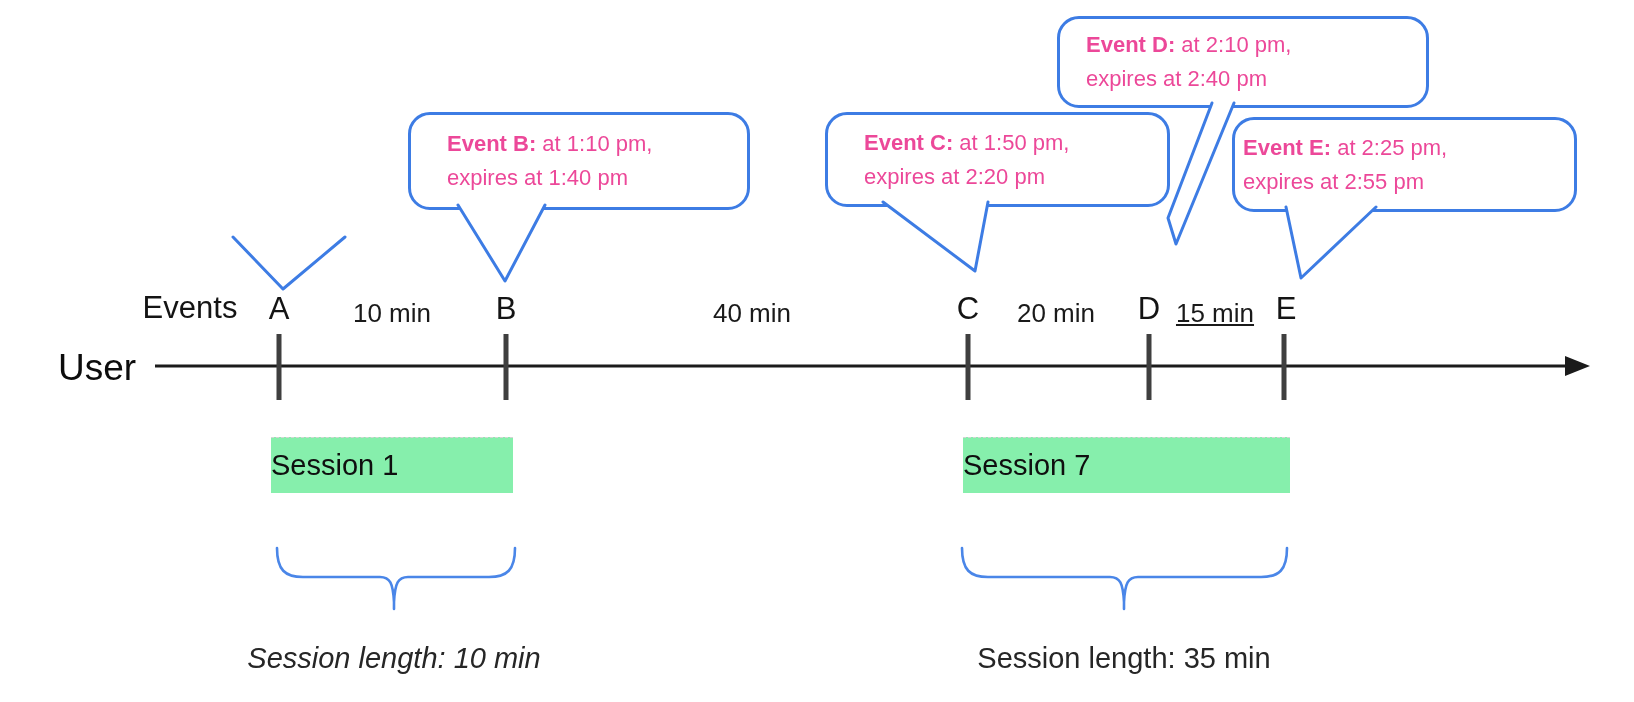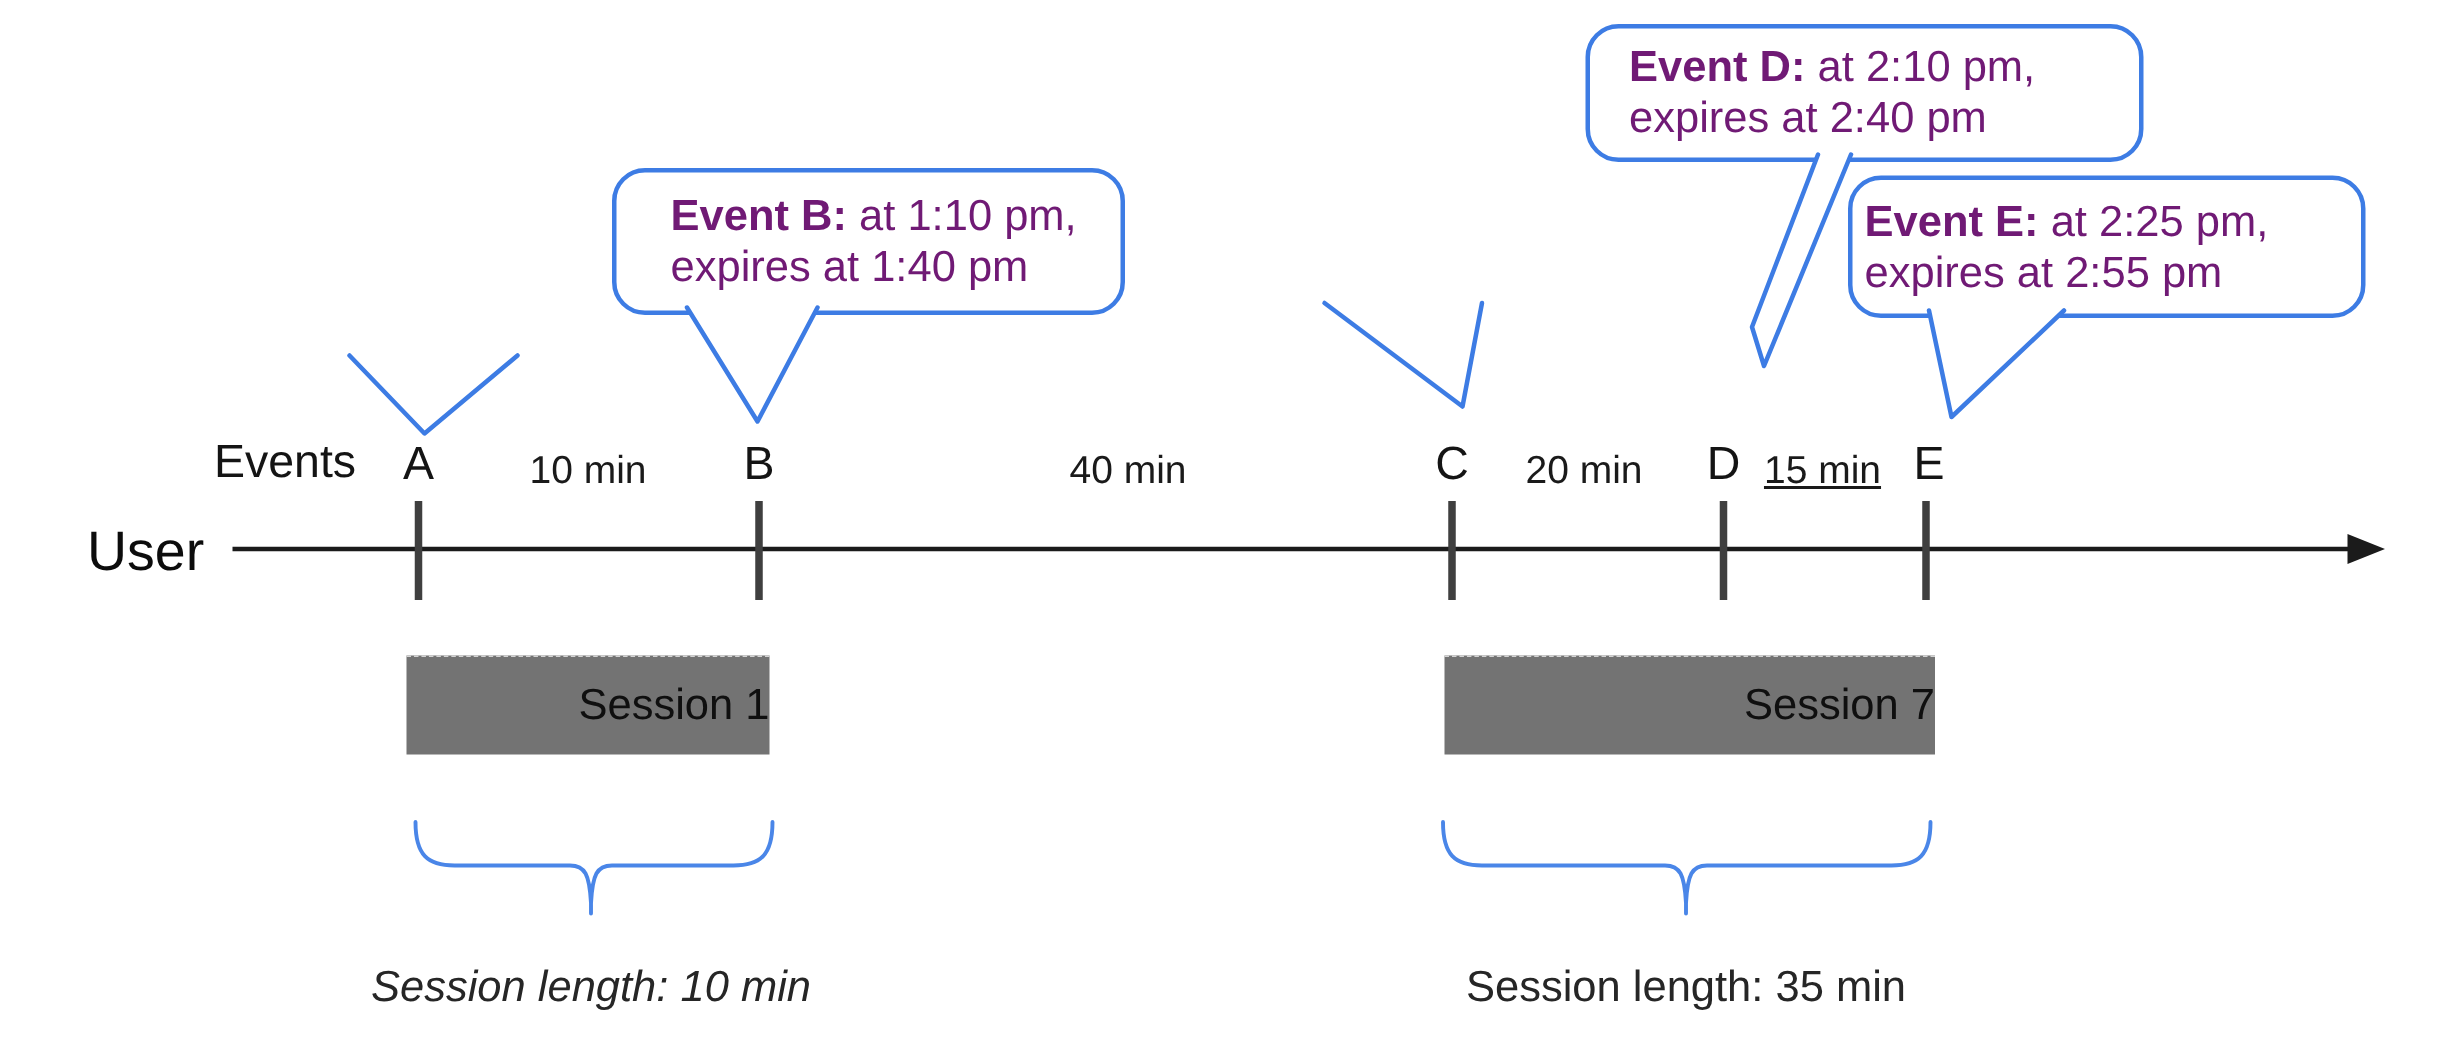--- a/index.html
+++ b/index.html
@@ -5,55 +5,59 @@
   html,body{margin:0;padding:0;background:#fff;}
   #canvas{
     position:relative;width:1634px;height:702px;background:#ffffff;overflow:hidden;
     font-family:"Liberation Sans", sans-serif;color:#111;
   }
   .bubble{
     position:absolute;background:#ffffff;border:3px solid #3d7ce4;border-radius:22px;
     display:flex;flex-direction:column;justify-content:center;
     padding-left:36px;box-sizing:border-box;z-index:2;
   }
-  .bubble .bline{font-size:29px;line-height:34px;color:#701a75;white-space:nowrap;}
+  .bubble .bline{font-size:22px;line-height:34px;color:#ec4899;white-space:nowrap;}
   .bubble .b{font-weight:bold;}
   #overlay{position:absolute;left:0;top:0;z-index:5;pointer-events:none;}
   .tl-letter{
     position:absolute;top:291px;transform:translateX(-50%);
     font-size:31px;color:#141414;white-space:nowrap;z-index:1;
   }
   .tl-interval{
     position:absolute;top:298px;transform:translateX(-50%);
     font-size:26px;color:#1a1a1a;white-space:nowrap;z-index:1;
   }
   .session-box{
-    position:absolute;top:437px;height:66px;background:#737373;
+    position:absolute;top:437px;height:56px;background:#86efac;
     border-top:1px dashed #d4d4d4;box-sizing:border-box;
-    display:flex;align-items:center;justify-content:flex-end;
+    display:flex;align-items:center;justify-content:flex-start;
     font-size:29px;color:#0f0f0f;z-index:1;
   }
   .length-label{
     position:absolute;top:642px;transform:translateX(-50%);
     font-size:29px;color:#262626;white-space:nowrap;z-index:1;
   }
   #user-label{position:absolute;left:58px;top:347px;font-size:37px;color:#0c0c0c;z-index:1;}
   #events-label{position:absolute;left:190px;top:290px;transform:translateX(-50%);font-size:31px;color:#141414;z-index:1;}
 </style>
 </head>
 <body>
 
 <div id="canvas">
 
 
   <div class="bubble" style="left:408px;top:112px;width:342px;height:98px;">
     <div class="bline"><span class="b">Event B:</span><span> at 1:10 pm,</span></div>
     <div class="bline">expires at 1:40 pm</div>
   </div>
 
+  <div class="bubble" style="left:825px;top:112px;width:345px;height:95px;">
+    <div class="bline"><span class="b">Event C:</span><span> at 1:50 pm,</span></div>
+    <div class="bline">expires at 2:20 pm</div>
+  </div>
 
   <div class="bubble" style="left:1057px;top:16px;width:372px;height:92px;padding-left:26px;">
     <div class="bline"><span class="b">Event D:</span><span> at 2:10 pm,</span></div>
     <div class="bline">expires at 2:40 pm</div>
   </div>
 
   <div class="bubble" style="left:1232px;top:117px;width:345px;height:95px;padding-left:8px;">
     <div class="bline"><span class="b">Event E:</span><span> at 2:25 pm,</span></div>
     <div class="bline">expires at 2:55 pm</div>
   </div>

